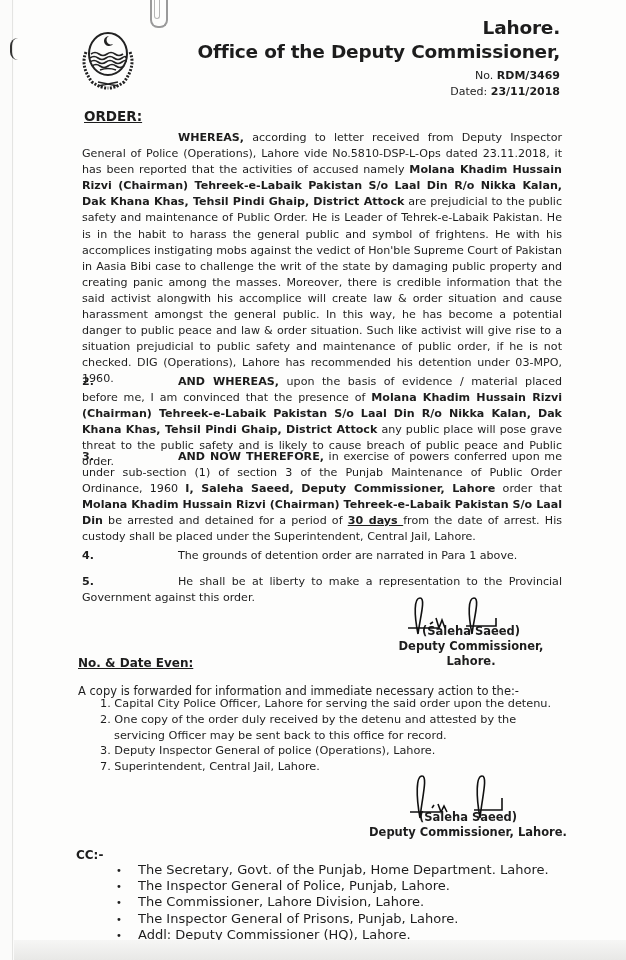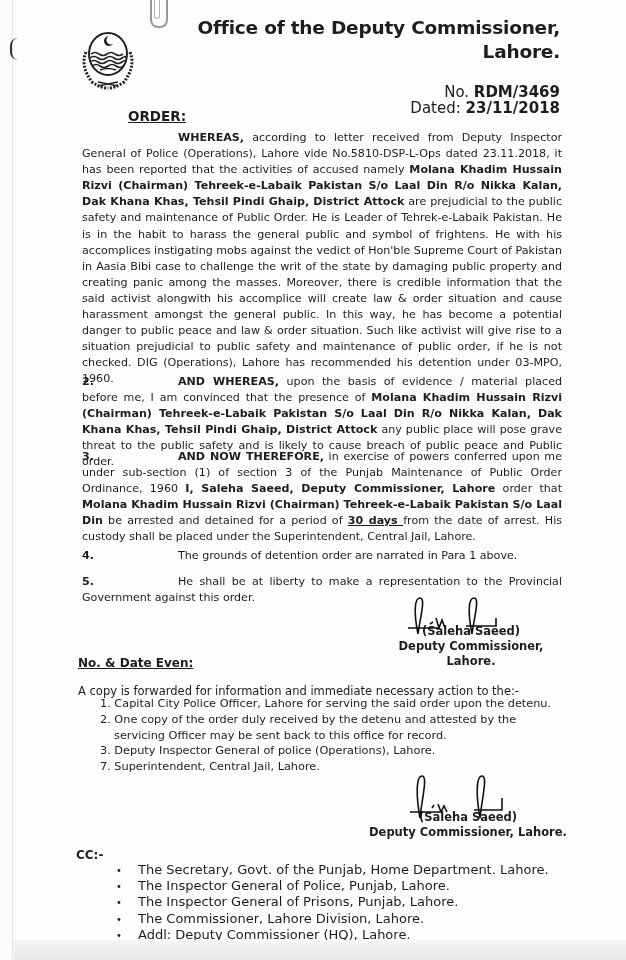--- a/index.html
+++ b/index.html
@@ -5,23 +5,23 @@
   html, body { margin:0; padding:0; }
   body { width:626px; height:960px; background:#fbfbfa; position:relative; overflow:hidden;
          font-family:"DejaVu Sans", sans-serif; color:#1d1d1d; }
   .page { position:absolute; left:14px; top:0; width:612px; height:960px; background:#fdfdfc; }
   .left-edge { position:absolute; left:12px; top:0; width:1px; height:960px; background:#e4e4e2; }
   .left-mark { position:absolute; left:10px; top:38px; width:6px; height:22px; border-left:2px solid #333; border-radius:8px 0 0 8px; }
   .clip { position:absolute; left:150px; top:-4px; width:14px; height:30px; border:2px solid #9a9a9a; border-top:none; border-radius:0 0 8px 8px; }
   .clip-inner { position:absolute; left:154px; top:-4px; width:4px; height:22px; border:1px solid #b5b5b5; border-top:none; border-radius:0 0 3px 3px; }
   .logo { position:absolute; left:78px; top:26px; width:60px; height:66px; }
   .hdr-title { position:absolute; right:66px; top:16px; text-align:right; font-size:18.5px; font-weight:bold; line-height:24px; letter-spacing:-0.2px; }
-  .ref { position:absolute; right:66px; top:84px; text-align:right; font-size:15px; line-height:16px; }
+  .ref { position:absolute; right:66px; top:68px; text-align:right; font-size:11px; line-height:16px; }
   .ref b { font-weight:bold; }
-  .order-h { position:absolute; left:84px; top:108px; font-size:13.5px; font-weight:bold; text-decoration:underline;margin-left:44px; }
+  .order-h { position:absolute; left:84px; top:108px; font-size:13.5px; font-weight:bold; text-decoration:underline; }
   .para { position:absolute; left:82px; width:480px; font-size:11.1px; line-height:16.1px; text-align:justify; }
   .para b { font-weight:bold; }
   .indent { display:inline-block; width:60px; }
   .num { display:inline-block; width:96px; font-weight:bold; }
   .u { text-decoration:underline; font-weight:bold; }
   .sig { position:absolute; text-align:center; font-size:11.5px; line-height:15px; font-weight:bold; }
   .sig svg { position:absolute; }
   .even-h { position:absolute; left:78px; top:656px; font-size:12px; font-weight:bold; text-decoration:underline; }
   .fwd { position:absolute; left:78px; top:684px; font-size:11.5px; }
   .ol { position:absolute; left:100px; top:696px; width:460px; margin:0; padding:0; list-style:none; font-size:11.3px; line-height:15.8px; }
@@ -47,22 +47,22 @@
   <path d="M12 32 q4 -3 8 0 t8 0 t8 0 t8 0 t4 0" fill="none" stroke="#222" stroke-width="1.6"></path>
   <path d="M12 36 q4 -3 8 0 t8 0 t8 0 t8 0 t4 0" fill="none" stroke="#222" stroke-width="1.6"></path>
   <path d="M14 40 q4 -3 8 0 t8 0 t8 0 t8 0" fill="none" stroke="#222" stroke-width="1.6"></path>
   <path d="M22 44 q8 -3 16 0" fill="none" stroke="#222" stroke-width="1.4"></path>
   <path d="M8 26 q-6 14 6 30 q8 6 16 6" fill="none" stroke="#222" stroke-width="3" stroke-dasharray="2 1.5"></path>
   <path d="M52 26 q6 14 -6 30 q-8 6 -16 6" fill="none" stroke="#222" stroke-width="3" stroke-dasharray="2 1.5"></path>
   <path d="M20 60 l20 -4 M20 56 l20 4" stroke="#222" stroke-width="1.5"></path>
 </svg>
 
 <div class="hdr-title">
+  <div>Lahore.</div>
   <div>Office of the Deputy Commissioner,</div>
-  <div>Lahore.</div>
 </div>
 
 <div class="ref">
   <div><span>No.</span> <b>RDM/3469</b></div>
   <div><span>Dated:</span> <b>23/11/2018</b></div>
 </div>
 
 <div class="order-h">ORDER:</div>
 
 <div class="para" style="top:130px;"><span class="indent" style="width:96px"></span><b>WHEREAS,</b><span> according to letter received from Deputy Inspector General of Police (Operations), Lahore vide No.5810-DSP-L-Ops dated 23.11.2018, it has been reported that the activities of accused namely </span><b>Molana Khadim Hussain Rizvi (Chairman) Tehreek-e-Labaik Pakistan S/o Laal Din R/o Nikka Kalan, Dak Khana Khas, Tehsil Pindi Ghaip, District Attock</b><span> are prejudicial to the public safety and maintenance of Public Order. He is Leader of Tehrek-e-Labaik Pakistan. He is in the habit to harass the general public and symbol of frightens. He with his accomplices instigating mobs against the vedict of Hon'ble Supreme Court of Pakistan in Aasia Bibi case to challenge the writ of the state by damaging public property and creating panic among the masses. Moreover, there is credible information that the said activist alongwith his accomplice will create law &amp; order situation and cause harassment amongst the general public. In this way, he has become a potential danger to public peace and law &amp; order situation. Such like activist will give rise to a situation prejudicial to public safety and maintenance of public order, if he is not checked. DIG (Operations), Lahore has recommended his detention under 03-MPO, 1960.</span></div>
@@ -97,18 +97,18 @@
     <path d="M12 46 C8 24 8 4 14 4 C20 4 14 26 12 46 M2 40 h30 M24 36 l2 -3 M30 32 l3 8 l3 -6 l3 6 M72 46 C68 24 68 4 74 4 C80 4 74 26 72 46 M66 38 h28 v-12" fill="none" stroke="#111" stroke-width="1.6"></path>
   </svg>
   <div>(Saleha Saeed)</div>
   <div>Deputy Commissioner, Lahore.</div>
 </div>
 
 <div class="cc-h">CC:-</div>
 <ul class="ul">
   <li>The Secretary, Govt. of the Punjab, Home Department. Lahore.</li>
   <li>The Inspector General of Police, Punjab, Lahore.</li>
+  <li>The Commissioner, Lahore Division, Lahore.</li>
   <li>The Inspector General of Prisons, Punjab, Lahore.</li>
-  <li>The Commissioner, Lahore Division, Lahore.</li>
   <li>Addl: Deputy Commissioner (HQ), Lahore.</li>
 </ul>
 
 <div class="shadow"></div>
 
 </body></html>

